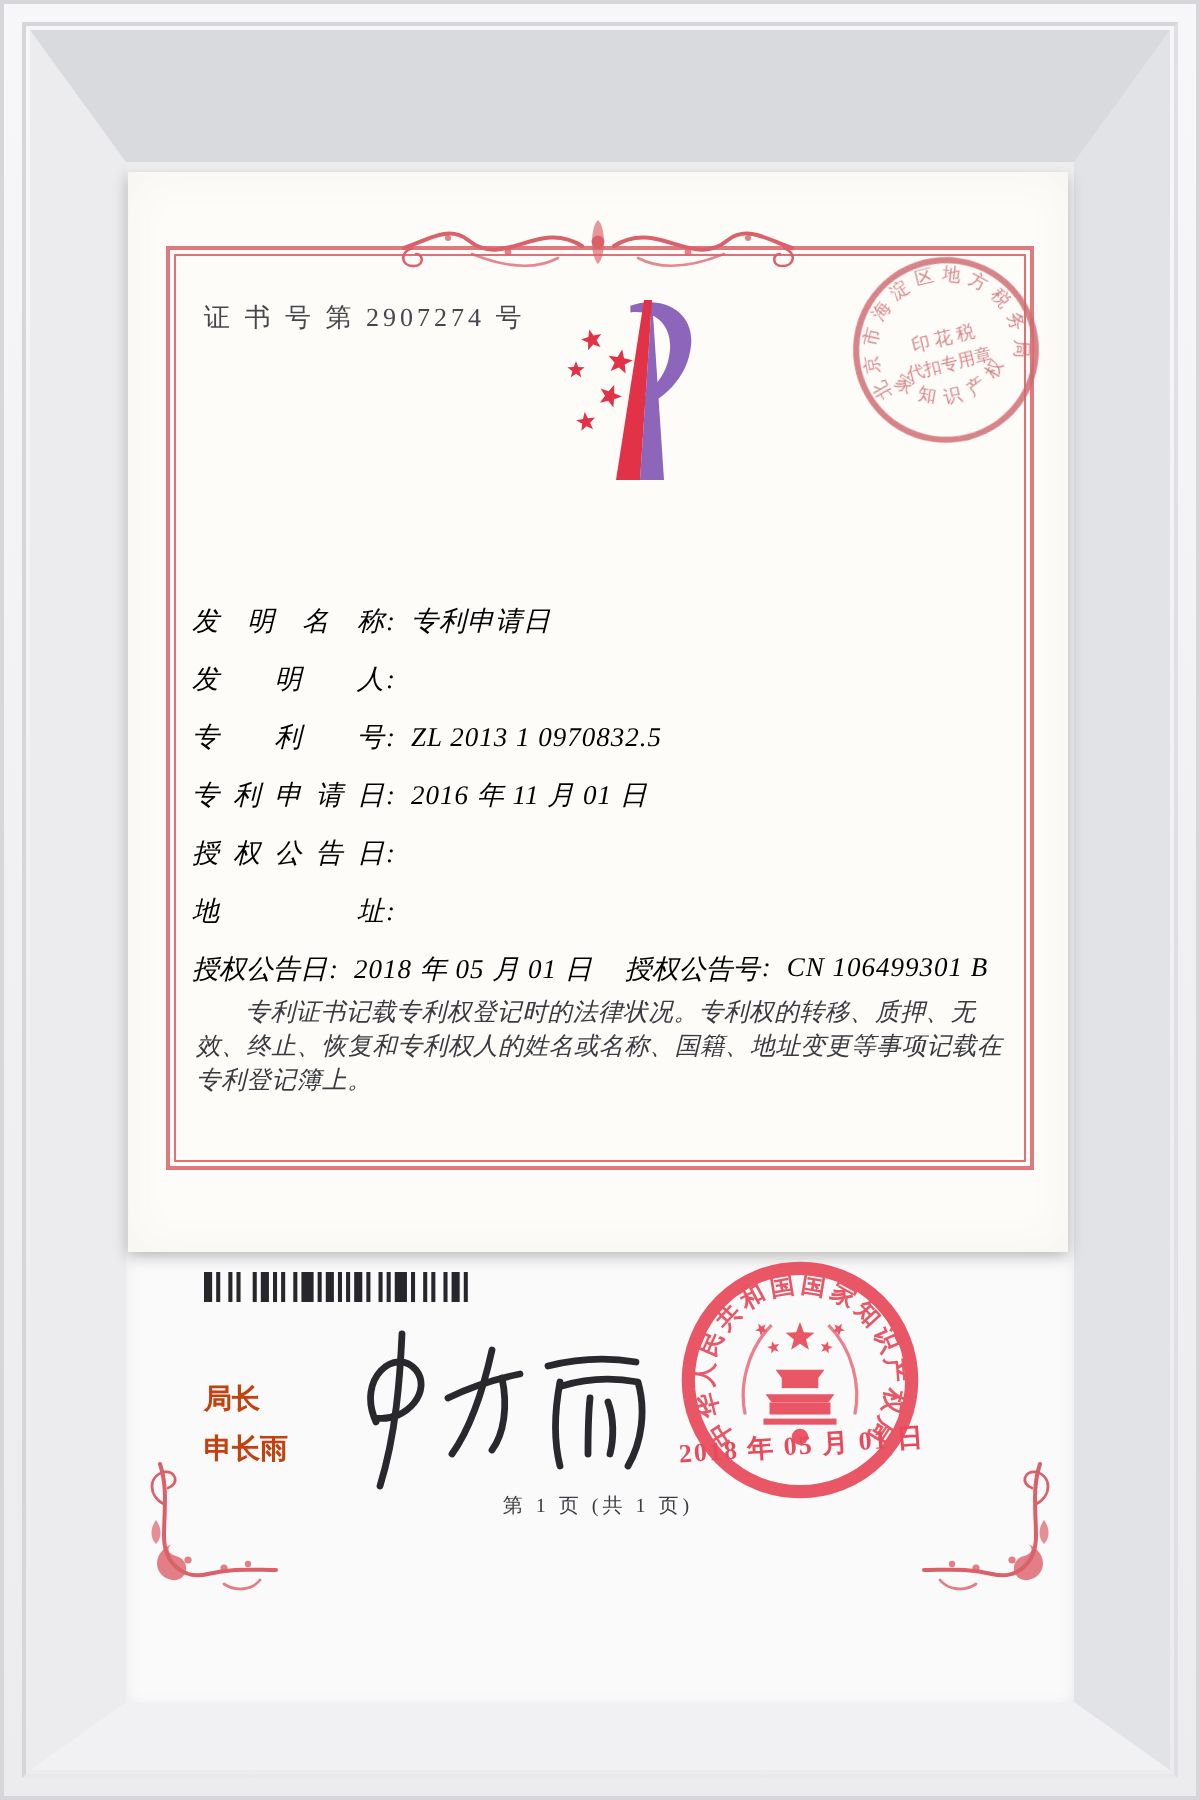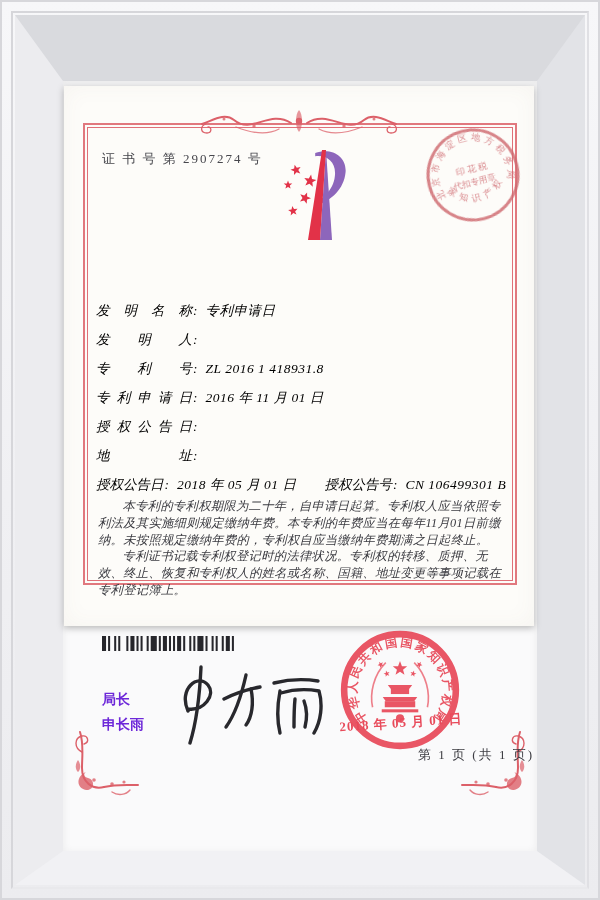--- a/index.html
+++ b/index.html
@@ -30,37 +30,37 @@
 
   .title{position:absolute;left:0;top:146px;width:100%;margin:0;text-align:center;font-size:28px;font-weight:bold;
     letter-spacing:17px;text-indent:17px;color:#2c2c31;text-shadow:0 0 .5px rgba(0,0,0,.4);}
 
   .fields{position:absolute;left:32px;right:28px;top:210px;color:#000000;font-style:italic;}
   .field-row{height:29px;display:flex;align-items:center;font-size:13.5px;white-space:nowrap;}
   .flabel{display:inline-block;width:96px;text-align:justify;text-align-last:justify;}
   .flabel.auto{width:auto;text-align-last:auto;}
   .colon{margin:0 8px 0 1px;}
   .fvalue{letter-spacing:.5px;}
-  .grp2{margin-left:28px;display:flex;align-items:center;}
+  .grp2{margin-left:16px;display:flex;align-items:flex-start;}
 
   .paras{position:absolute;left:34px;right:28px;top:412px;color:#3a3a40;}
   .paras p{margin:0;font-size:12.3px;line-height:16.8px;text-indent:2em;font-style:italic;letter-spacing:.3px;}
 
   .barcode{position:absolute;left:38px;top:550px;width:138px;height:15px;}
 
   .director{position:absolute;left:38px;top:601px;font-family:"Liberation Sans",sans-serif;font-weight:700;
-    font-size:14px;line-height:25px;color:#6d28d9;}
+    font-size:14px;line-height:25px;color:#c2410c;}
 
   .signature{position:absolute;left:90px;top:575px;width:195px;height:88px;}
 
   .seal{position:absolute;left:270px;top:538px;width:132px;height:132px;opacity:.93;}
   .seal-date{position:absolute;left:272px;top:628px;width:130px;text-align:center;color:var(--seal-red,#e84a5a);
     font-size:13px;font-weight:bold;letter-spacing:1px;transform:rotate(-4deg);}
 
-  .footer{position:absolute;left:0;top:660px;width:100%;text-align:right;font-size:13px;letter-spacing:2px;color:#3c3c42;}
+  .footer{position:absolute;left:0;top:660px;width:100%;text-align:center;font-size:10px;letter-spacing:2px;color:#3c3c42;}
 
   .star-red{fill:var(--logo-red,#e23248);}
   svg text{font-family:"Liberation Serif",serif;}
 </style>
 </head>
 <body>
 
 <div class="scene">
   <div class="frame-base"></div>
   <div class="frame-groove"></div>
@@ -149,21 +149,21 @@
           <span class="colon">:</span>
         <span class="fvalue">专利申请日</span>
       </div>
       <div class="field-row">
         <span class="flabel">发明人</span>
           <span class="colon">:</span>
       </div>
       <div class="field-row">
         <span class="flabel">专利号</span>
           <span class="colon">:</span>
-        <span class="fvalue">ZL 2016 1 418931.8</span>
+        <span class="fvalue">ZL 2013 1 0970832.5</span>
       </div>
       <div class="field-row">
         <span class="flabel">专利申请日</span>
           <span class="colon">:</span>
         <span class="fvalue">2016 年 11 月 01 日</span>
       </div>
       <div class="field-row">
         <span class="flabel">授权公告日</span>
           <span class="colon">:</span>
       </div>
@@ -177,21 +177,20 @@
         <span class="fvalue">2018 年 05 月 01 日</span>
         <span class="grp2">
           <span class="flabel auto">授权公告号</span>
             <span class="colon">:</span>
           <span class="fvalue">CN 106499301 B</span>
         </span>
       </div>
     </div>
 
     <div class="paras">
-      <p>本专利的专利权期限为二十年，自申请日起算。专利权人应当依照专利法及其实施细则规定缴纳年费。本专利的年费应当在每年11月01日前缴纳。未按照规定缴纳年费的，专利权自应当缴纳年费期满之日起终止。</p>
       <p>专利证书记载专利权登记时的法律状况。专利权的转移、质押、无效、终止、恢复和专利权人的姓名或名称、国籍、地址变更等事项记载在专利登记簿上。</p>
     </div>
 
     <svg class="barcode" id="barcodeSvg" viewBox="0 0 138 15" preserveAspectRatio="none">
         <rect x="0.00" y="0" width="4.06" height="15" fill="#26262b"></rect>
         <rect x="6.09" y="0" width="2.03" height="15" fill="#26262b"></rect>
         <rect x="12.18" y="0" width="2.03" height="15" fill="#26262b"></rect>
         <rect x="16.24" y="0" width="2.03" height="15" fill="#26262b"></rect>
         <rect x="24.35" y="0" width="2.03" height="15" fill="#26262b"></rect>
         <rect x="28.41" y="0" width="4.06" height="15" fill="#26262b"></rect>

